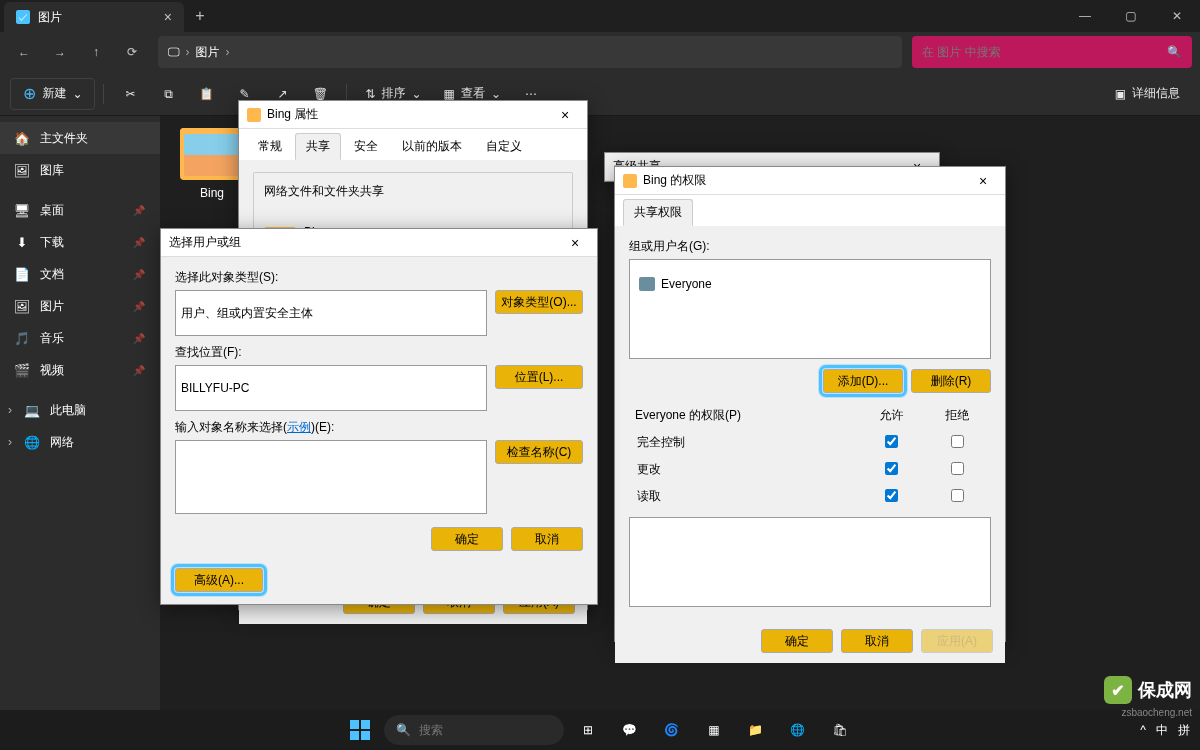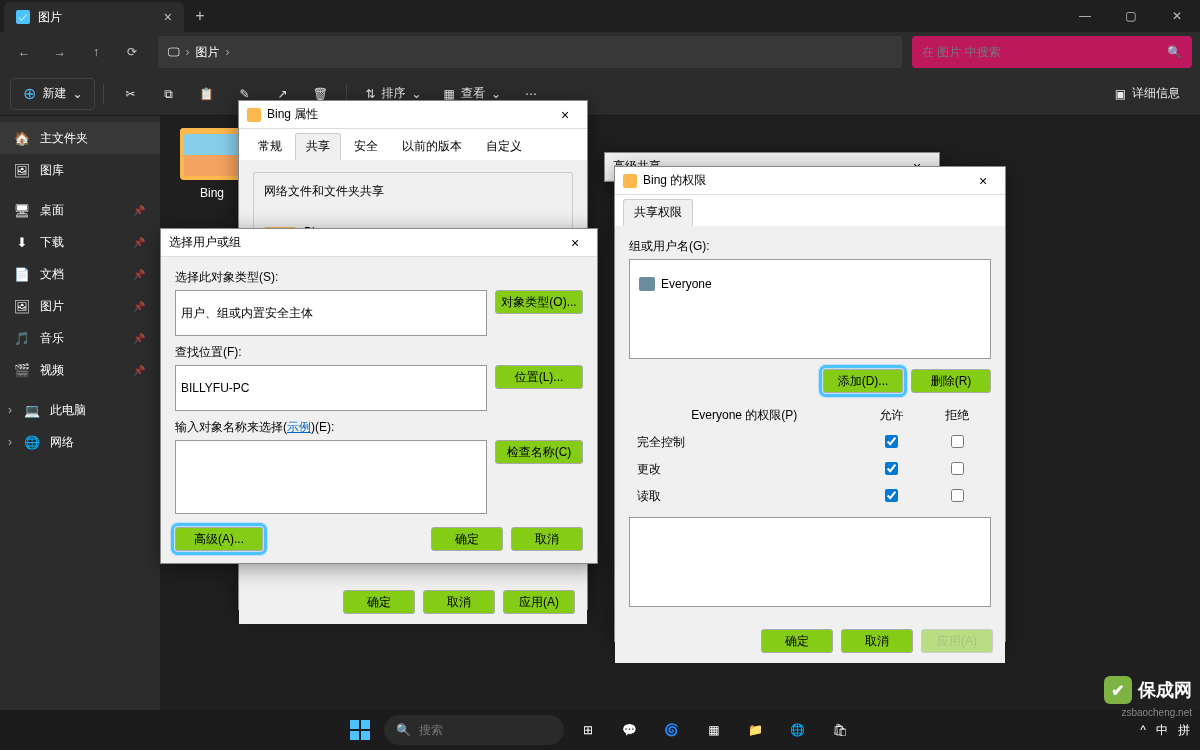--- a/index.html
+++ b/index.html
@@ -58,21 +58,21 @@
   .dlg-close{margin-left:auto; width:28px; text-align:center; cursor:pointer; font-size:14px;}
   .dlg .tabs{display:flex; padding:4px 8px 0; gap:2px; background:#fff;}
   .dlg .dtab{padding:4px 10px; border:1px solid transparent; cursor:pointer; font-size:12px;}
   .dlg .dtab.active{border-color:#ccc; border-bottom-color:#f0f0f0; background:#f0f0f0; border-radius:3px 3px 0 0;}
   .dlg-body{padding:12px 14px; background:#f0f0f0;}
   .dlg-group{border:1px solid #ccc; border-radius:2px; padding:10px; margin-bottom:10px;}
   .dlg-group-title{font-size:12px; margin-bottom:25px;}
   .share-item{display:flex; align-items:center; gap:8px;}
   .share-item .fic{width:32px;height:28px;background:#ffb84d;border-radius:3px;}
   .dlg-btns{display:flex; gap:8px; justify-content:flex-end; padding:10px 12px; background:#f0f0f0;}
-  .wbtn{min-width:72px; height:24px; background:#84cc16; border:1px solid #aaa; border-radius:3px; cursor:pointer; font-size:12px;}
+  .wbtn{min-width:72px; height:24px; background:#eab308; border:1px solid #aaa; border-radius:3px; cursor:pointer; font-size:12px;}
   .wbtn:disabled{opacity:.5;}
   
   .dlg input[type=text], .dlg textarea, .dlg .listbox { width:100%; background:#fff; border:1px solid #999; padding:15px 5px; font-size:12px; font-family:inherit;}
   .dlg textarea{resize:none;}
   .dlg .row{display:flex; gap:8px; align-items:flex-start; margin-bottom:8px;}
   .dlg .row .col{flex:1;}
   .dlg label{display:block; margin-bottom:4px; font-size:12px;}
   .link{color:#0066cc; text-decoration:underline; cursor:pointer;}
   
   .listbox{height:100px; overflow:auto; padding:2px;}
@@ -281,21 +281,21 @@
           <span>Everyone</span>
         </div>
     </div>
     <div style="display:flex; justify-content:flex-end; gap:8px; margin-top:10px;">
       <button class="wbtn hl" style="min-width:80px;">添加(D)...</button>
       <button class="wbtn" style="min-width:80px;">删除(R)</button>
     </div>
     <table class="perm-table">
       <tbody>
           <tr>
-            <th style="text-align:center;">Everyone 的权限(P)</th>
+            <th style="text-align:left;">Everyone 的权限(P)</th>
             <th>允许</th>
             <th>拒绝</th>
           </tr>
       <tr>
             <td>完全控制</td>
             <td class="c"><input type="checkbox" checked="" style=""></td>
             <td class="c"><input type="checkbox" style=""></td>
           </tr>
       <tr>
             <td>更改</td>
@@ -333,21 +333,21 @@
     <div class="row">
       <div class="col"><input type="text" readonly="" value="BILLYFU-PC" style=""></div>
       <button class="wbtn" style="min-width:88px;">位置(L)...</button>
     </div>
     <label><span>输入对象名称来选择(</span><span class="link">示例</span><span>)(E):</span></label>
     <div class="row">
       <div class="col"><textarea rows="3" style=""></textarea></div>
       <button class="wbtn" style="min-width:88px; align-self:flex-start;">检查名称(C)</button>
     </div>
     <div style="display:flex; gap:8px; margin-top:10px;">
-      <button class="wbtn hl" style="min-width:88px;">高级(A)...</button>
+      <button class="wbtn hl" style="min-width:88px;margin-top:41px;">高级(A)...</button>
       <div style="flex:1;"></div>
       <button class="wbtn">确定</button>
       <button class="wbtn">取消</button>
     </div>
   </div>
 </div>
 
 <div class="taskbar">
   <div class="tb-item">
       <svg width="20" height="20" viewBox="0 0 20 20">

